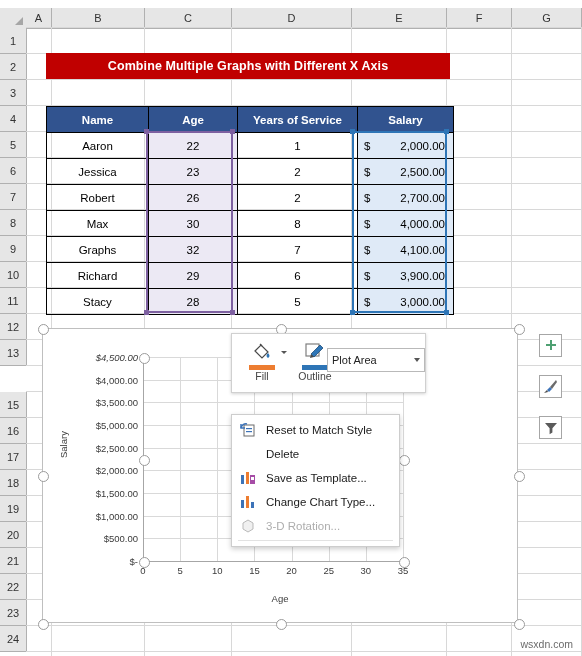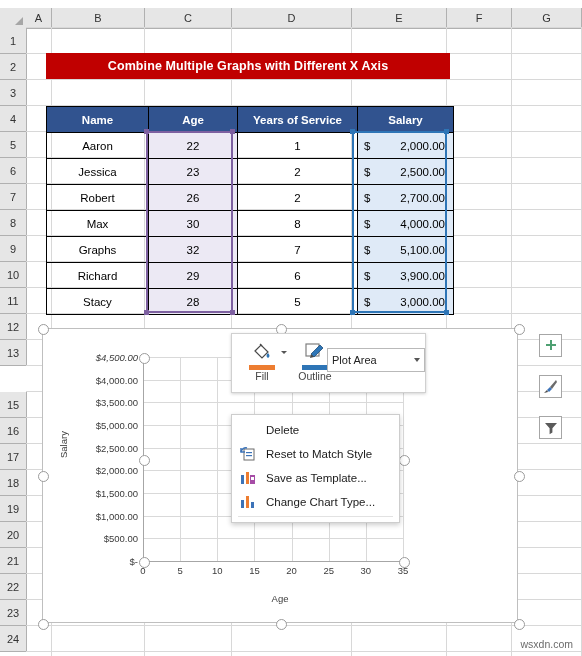--- a/index.html
+++ b/index.html
@@ -237,21 +237,21 @@
           <span class="dollar">$</span>
           <span class="amt">4,000.00</span>
         </td>
       </tr>
       <tr>
         <td class="c-name">Graphs</td>
         <td class="c-age">32</td>
         <td class="c-yos">7</td>
         <td class="c-sal sal-cell">
           <span class="dollar">$</span>
-          <span class="amt">5,100.00</span>
+          <span class="amt">4,100.00</span>
         </td>
       </tr>
       <tr>
         <td class="c-name">Richard</td>
         <td class="c-age">29</td>
         <td class="c-yos">6</td>
         <td class="c-sal sal-cell">
           <span class="dollar">$</span>
           <span class="amt">3,900.00</span>
         </td>
@@ -416,45 +416,51 @@
   <div class="mini-caret" style="left:108px;top:17px;"></div>
 
   <div id="plot-area-select">
     <span>Plot Area</span>
     <span class="caret"></span>
   </div>
 </div>
 
 <div id="context-menu">
     <div class="cm-item">
-      <span>Delete</span>
-    </div>
-    <div class="cm-item">
       <span class="cm-icon"><svg width="16" height="16" viewBox="0 0 16 16">
           <rect x="4" y="3" width="10" height="11" fill="#fff" stroke="#6b6b6b" stroke-width="1"></rect>
           <rect x="6" y="6" width="6" height="1.2" fill="#3c73b8"></rect>
           <rect x="6" y="9" width="6" height="1.2" fill="#3c73b8"></rect>
           <path d="M1 6 a5 5 0 0 1 6 -4" fill="none" stroke="#3c73b8" stroke-width="1.5"></path>
           <path d="M1 2 L1 6 L5 6" fill="none" stroke="#3c73b8" stroke-width="1.5"></path>
         </svg></span>
       <span>Reset to Match Style</span>
     </div>
     <div class="cm-item">
+      <span>Delete</span>
+    </div>
+    <div class="cm-item">
       <span class="cm-icon"><svg width="16" height="16" viewBox="0 0 16 16">
           <rect x="1" y="5" width="3" height="9" fill="#3c73b8"></rect>
           <rect x="6" y="2" width="3" height="12" fill="#ed7d31"></rect>
           <rect x="10" y="5" width="5" height="9" fill="#a64ca6"></rect>
           <rect x="11" y="7" width="3" height="3" fill="#fff"></rect>
         </svg></span>
       <span>Save as Template...</span>
     </div>
     <div class="cm-item">
       <span class="cm-icon"><svg width="16" height="16" viewBox="0 0 16 16">
           <rect x="1" y="6" width="3" height="8" fill="#3c73b8"></rect>
           <rect x="6" y="2" width="3" height="12" fill="#ed7d31"></rect>
           <rect x="11" y="8" width="3" height="6" fill="#3c73b8"></rect>
         </svg></span>
       <span>Change Chart Type...</span>
     </div>
+    <div class="cm-item disabled">
+      <span class="cm-icon"><svg width="16" height="16" viewBox="0 0 16 16">
+          <path d="M3 5 L8 2 L13 5 L13 11 L8 14 L3 11 Z" fill="#f0f0f0" stroke="#b9b9b9" stroke-width="1"></path>
+        </svg></span>
+      <span>3-D Rotation...</span>
+    </div>
     <div class="cm-sep"></div>
   </div>
 
 <div id="watermark">wsxdn.com</div>
 
 </body></html>

